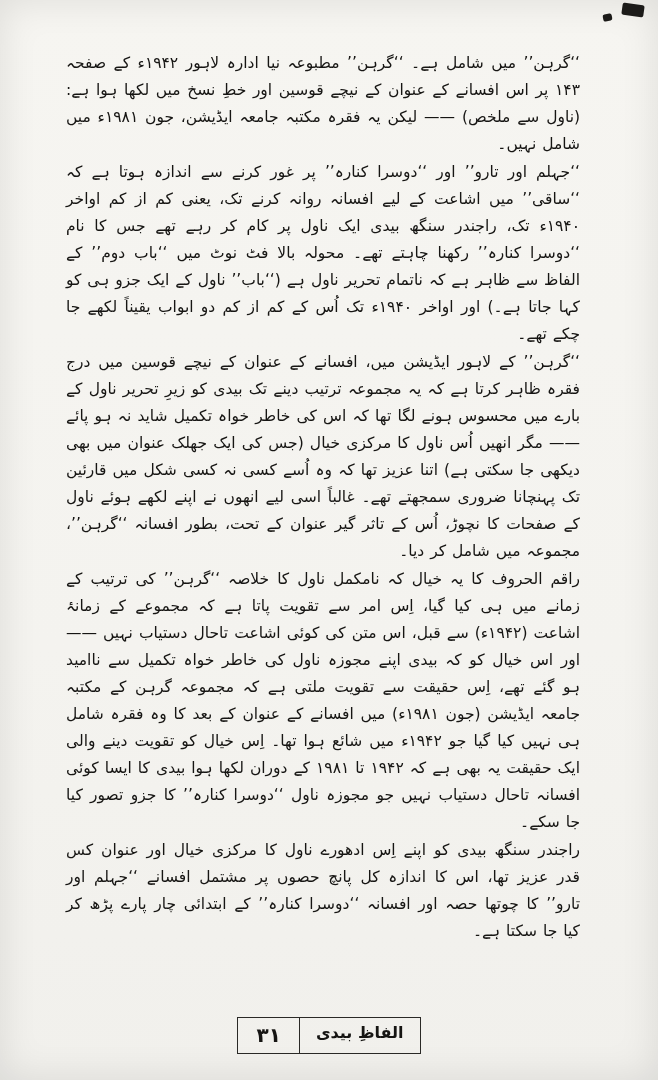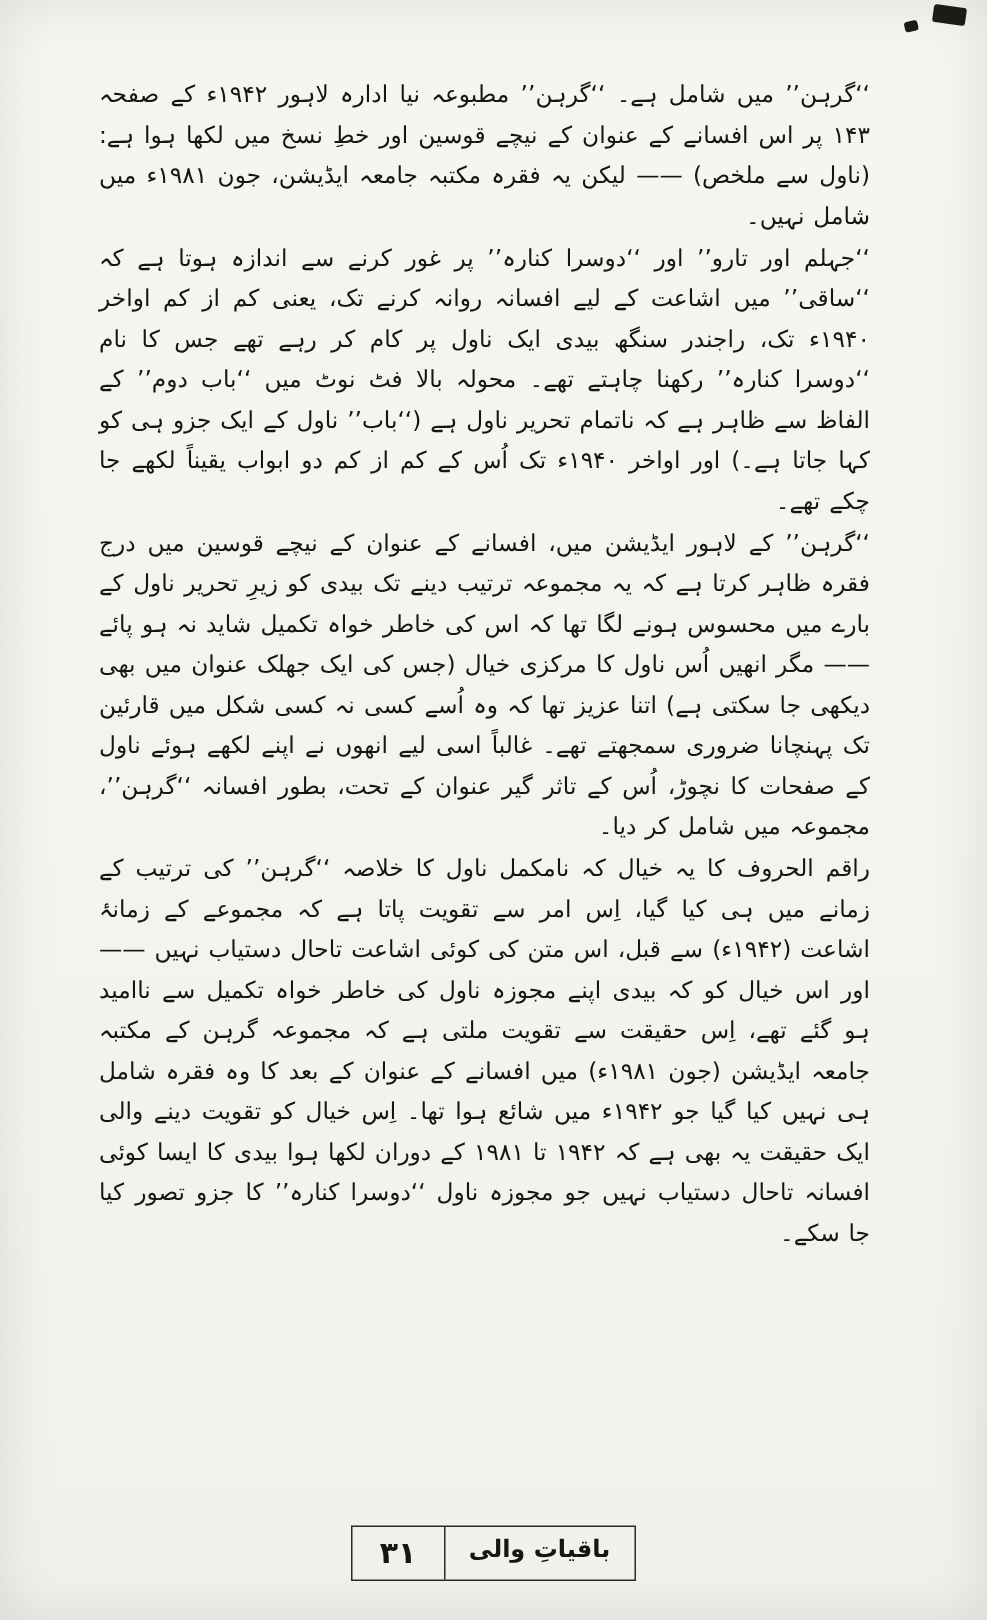--- a/index.html
+++ b/index.html
@@ -70,22 +70,23 @@
 <div class="page">
 
   <span class="artifact a1"></span>
   <span class="artifact a2"></span>
 
   <div class="text-block">
     <p>‘‘گرہن’’ میں شامل ہے۔ ‘‘گرہن’’ مطبوعہ نیا ادارہ لاہور ۱۹۴۲ء کے صفحہ ۱۴۳ پر اس افسانے کے عنوان کے نیچے قوسین اور خطِ نسخ میں لکھا ہوا ہے: (ناول سے ملخص) —— لیکن یہ فقرہ مکتبہ جامعہ ایڈیشن، جون ۱۹۸۱ء میں شامل نہیں۔</p>
     <p>‘‘جہلم اور تارو’’ اور ‘‘دوسرا کنارہ’’ پر غور کرنے سے اندازہ ہوتا ہے کہ ‘‘ساقی’’ میں اشاعت کے لیے افسانہ روانہ کرنے تک، یعنی کم از کم اواخر ۱۹۴۰ء تک، راجندر سنگھ بیدی ایک ناول پر کام کر رہے تھے جس کا نام ‘‘دوسرا کنارہ’’ رکھنا چاہتے تھے۔ محولہ بالا فٹ نوٹ میں ‘‘باب دوم’’ کے الفاظ سے ظاہر ہے کہ ناتمام تحریر ناول ہے (‘‘باب’’ ناول کے ایک جزو ہی کو کہا جاتا ہے۔) اور اواخر ۱۹۴۰ء تک اُس کے کم از کم دو ابواب یقیناً لکھے جا چکے تھے۔</p>
     <p>‘‘گرہن’’ کے لاہور ایڈیشن میں، افسانے کے عنوان کے نیچے قوسین میں درج فقرہ ظاہر کرتا ہے کہ یہ مجموعہ ترتیب دینے تک بیدی کو زیرِ تحریر ناول کے بارے میں محسوس ہونے لگا تھا کہ اس کی خاطر خواہ تکمیل شاید نہ ہو پائے —— مگر انھیں اُس ناول کا مرکزی خیال (جس کی ایک جھلک عنوان میں بھی دیکھی جا سکتی ہے) اتنا عزیز تھا کہ وہ اُسے کسی نہ کسی شکل میں قارئین تک پہنچانا ضروری سمجھتے تھے۔ غالباً اسی لیے انھوں نے اپنے لکھے ہوئے ناول کے صفحات کا نچوڑ، اُس کے تاثر گیر عنوان کے تحت، بطور افسانہ ‘‘گرہن’’، مجموعہ میں شامل کر دیا۔</p>
     <p>راقم الحروف کا یہ خیال کہ نامکمل ناول کا خلاصہ ‘‘گرہن’’ کی ترتیب کے زمانے میں ہی کیا گیا، اِس امر سے تقویت پاتا ہے کہ مجموعے کے زمانۂ اشاعت (۱۹۴۲ء) سے قبل، اس متن کی کوئی اشاعت تاحال دستیاب نہیں —— اور اس خیال کو کہ بیدی اپنے مجوزہ ناول کی خاطر خواہ تکمیل سے ناامید ہو گئے تھے، اِس حقیقت سے تقویت ملتی ہے کہ مجموعہ گرہن کے مکتبہ جامعہ ایڈیشن (جون ۱۹۸۱ء) میں افسانے کے عنوان کے بعد کا وہ فقرہ شامل ہی نہیں کیا گیا جو ۱۹۴۲ء میں شائع ہوا تھا۔ اِس خیال کو تقویت دینے والی ایک حقیقت یہ بھی ہے کہ ۱۹۴۲ تا ۱۹۸۱ کے دوران لکھا ہوا بیدی کا ایسا کوئی افسانہ تاحال دستیاب نہیں جو مجوزہ ناول ‘‘دوسرا کنارہ’’ کا جزو تصور کیا جا سکے۔</p>
+    <p>راجندر سنگھ بیدی کو اپنے اِس ادھورے ناول کا مرکزی خیال اور عنوان کس قدر عزیز تھا، اس کا اندازہ کل پانچ حصوں پر مشتمل افسانے ‘‘جہلم اور تارو’’ کا چوتھا حصہ اور افسانہ ‘‘دوسرا کنارہ’’ کے ابتدائی چار پارے پڑھ کر کیا جا سکتا ہے۔</p>
   </div>
 
   <div class="footer">
     <div class="footer-box">
-      <span class="footer-title">باقیاتِ والی</span>
+      <span class="footer-title">الفاظِ بیدی</span>
       <span class="footer-number">۳۱</span>
     </div>
   </div>
 
 </div>
 
 </body></html>

